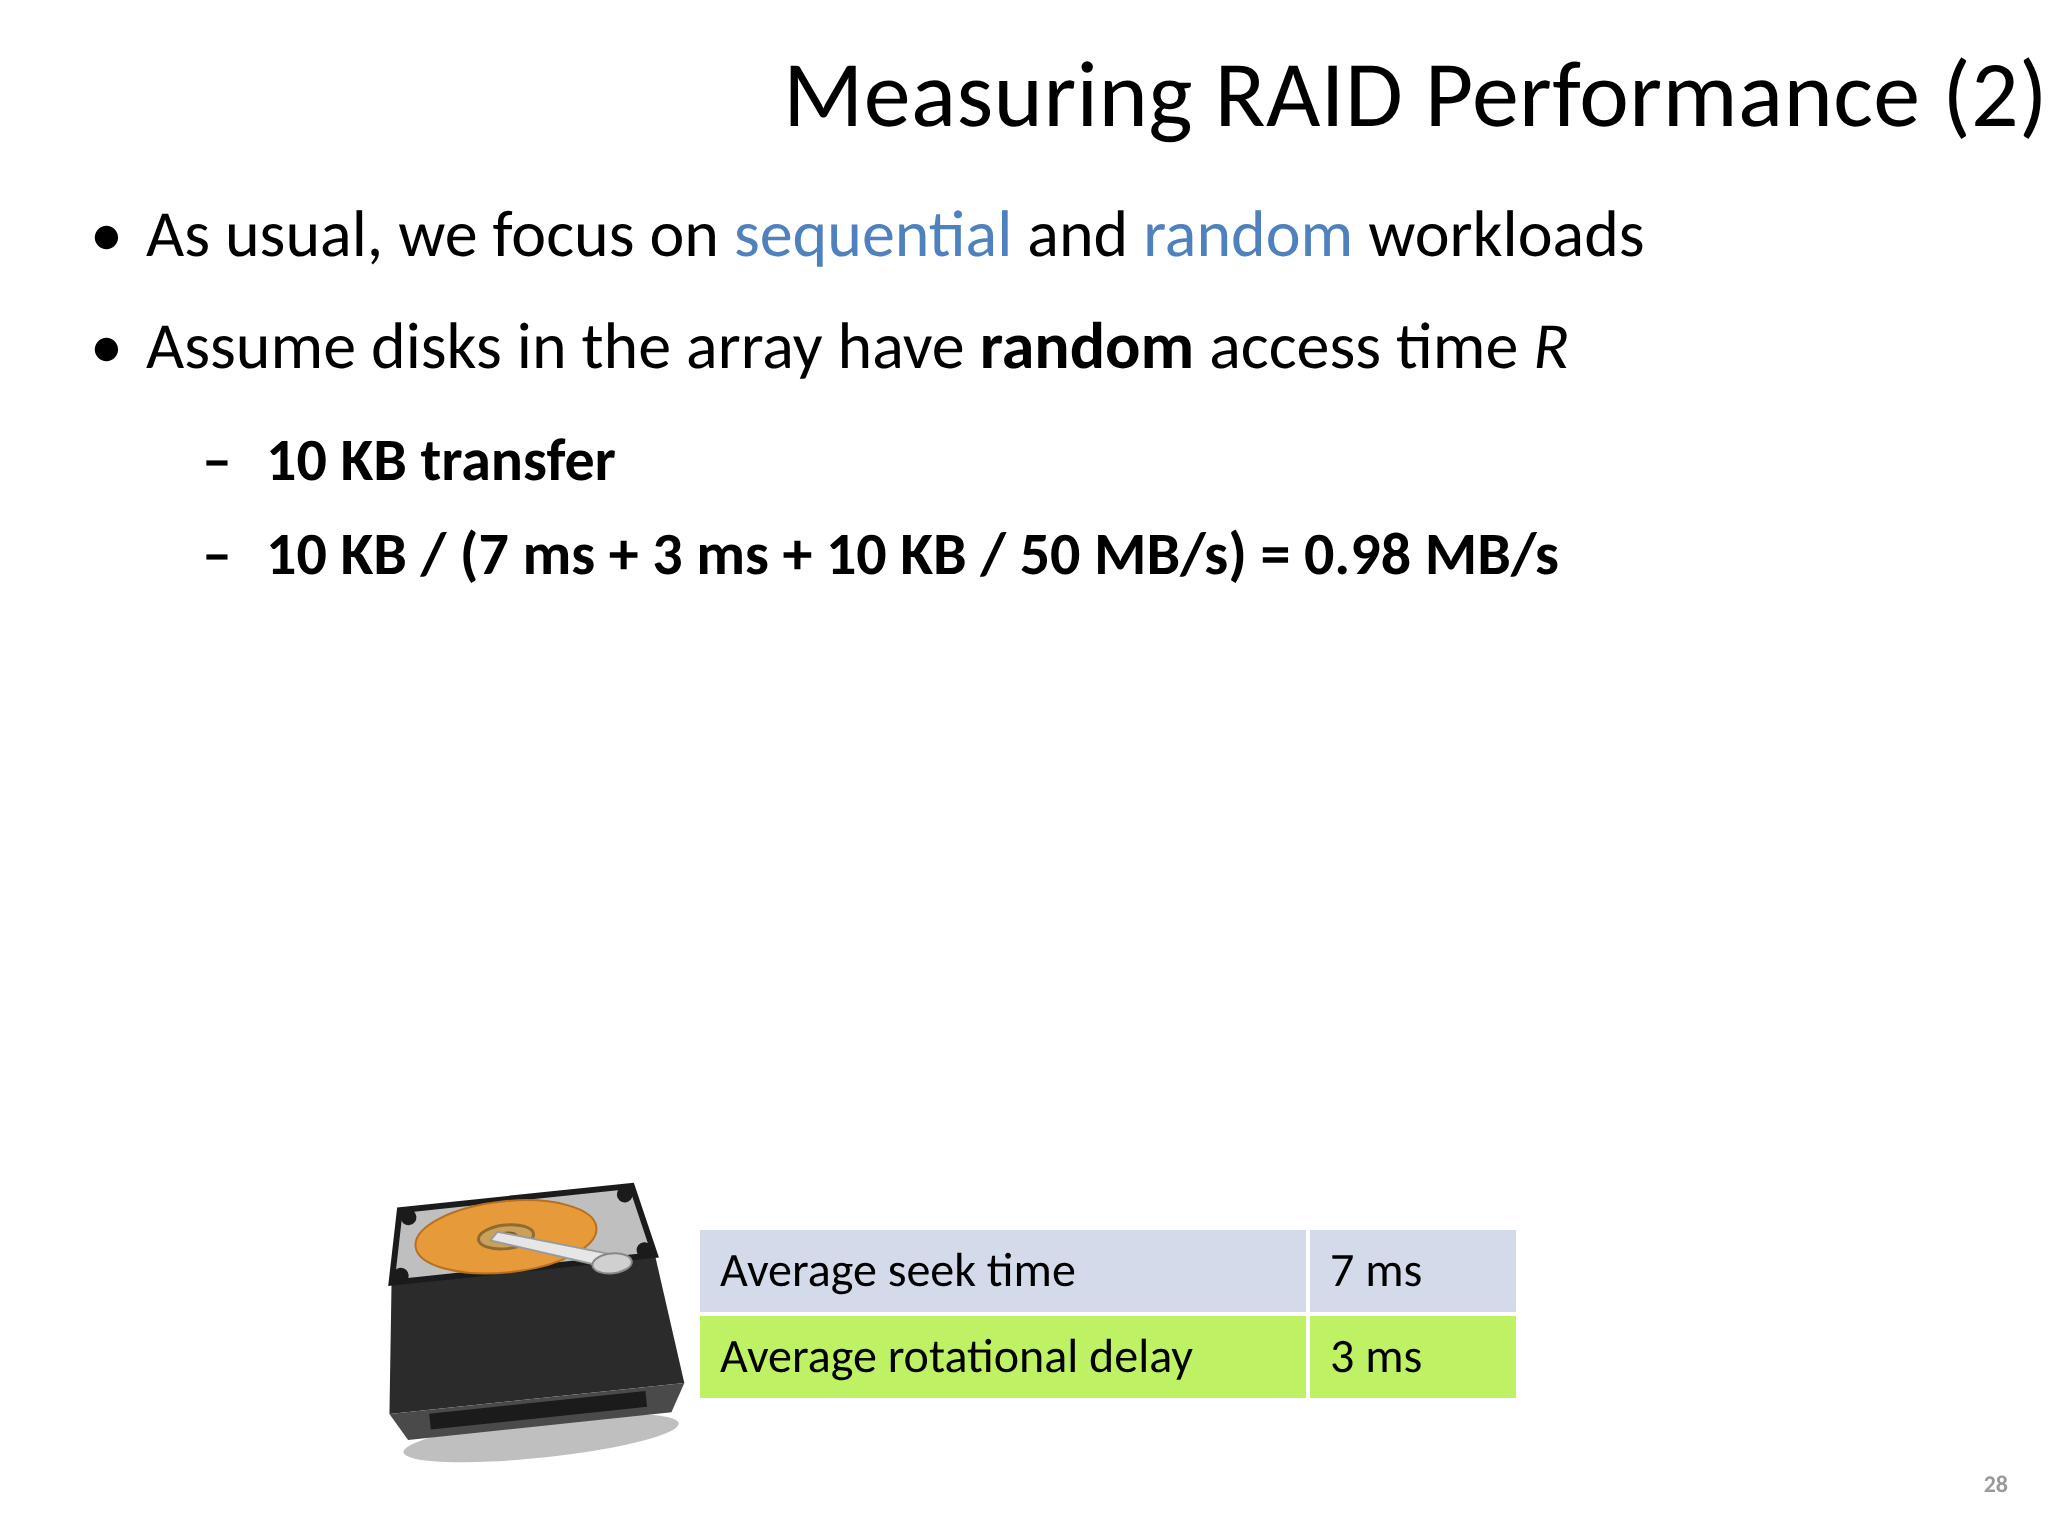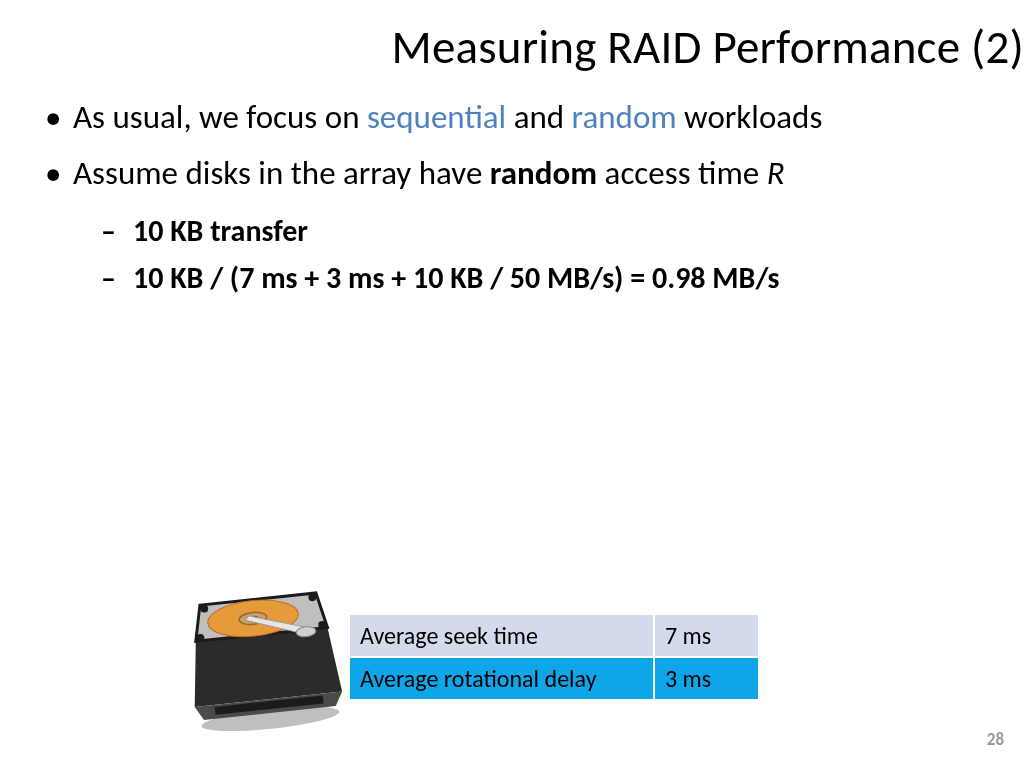--- a/index.html
+++ b/index.html
@@ -70,30 +70,30 @@
     position: relative;
     transform: rotate(-6deg);
   }
   table.spec {
     border-collapse: collapse;
     font-size: 24px;
   }
   table.spec td {
     padding: 6px 12px 6px 10px;
     border: 2px solid #fff;
-    background: #0ea5e9;
+    background: #bef264;
   }
   table.spec tr:nth-child(odd) td { background: #d3dbea; }
   table.spec td:first-child { width: 305px; }
   table.spec td:last-child { width: 105px; }
   .pagenum {
     position: absolute;
     right: 20px;
     bottom: 18px;
-    font-size: 17px;
+    font-size: 12px;
     color: #9a9a9a;
     font-weight: bold;
   }
 </style>
 </head>
 <body>
 
 <h1 class="title">Measuring RAID Performance (2)</h1>
 
 <div class="content">

